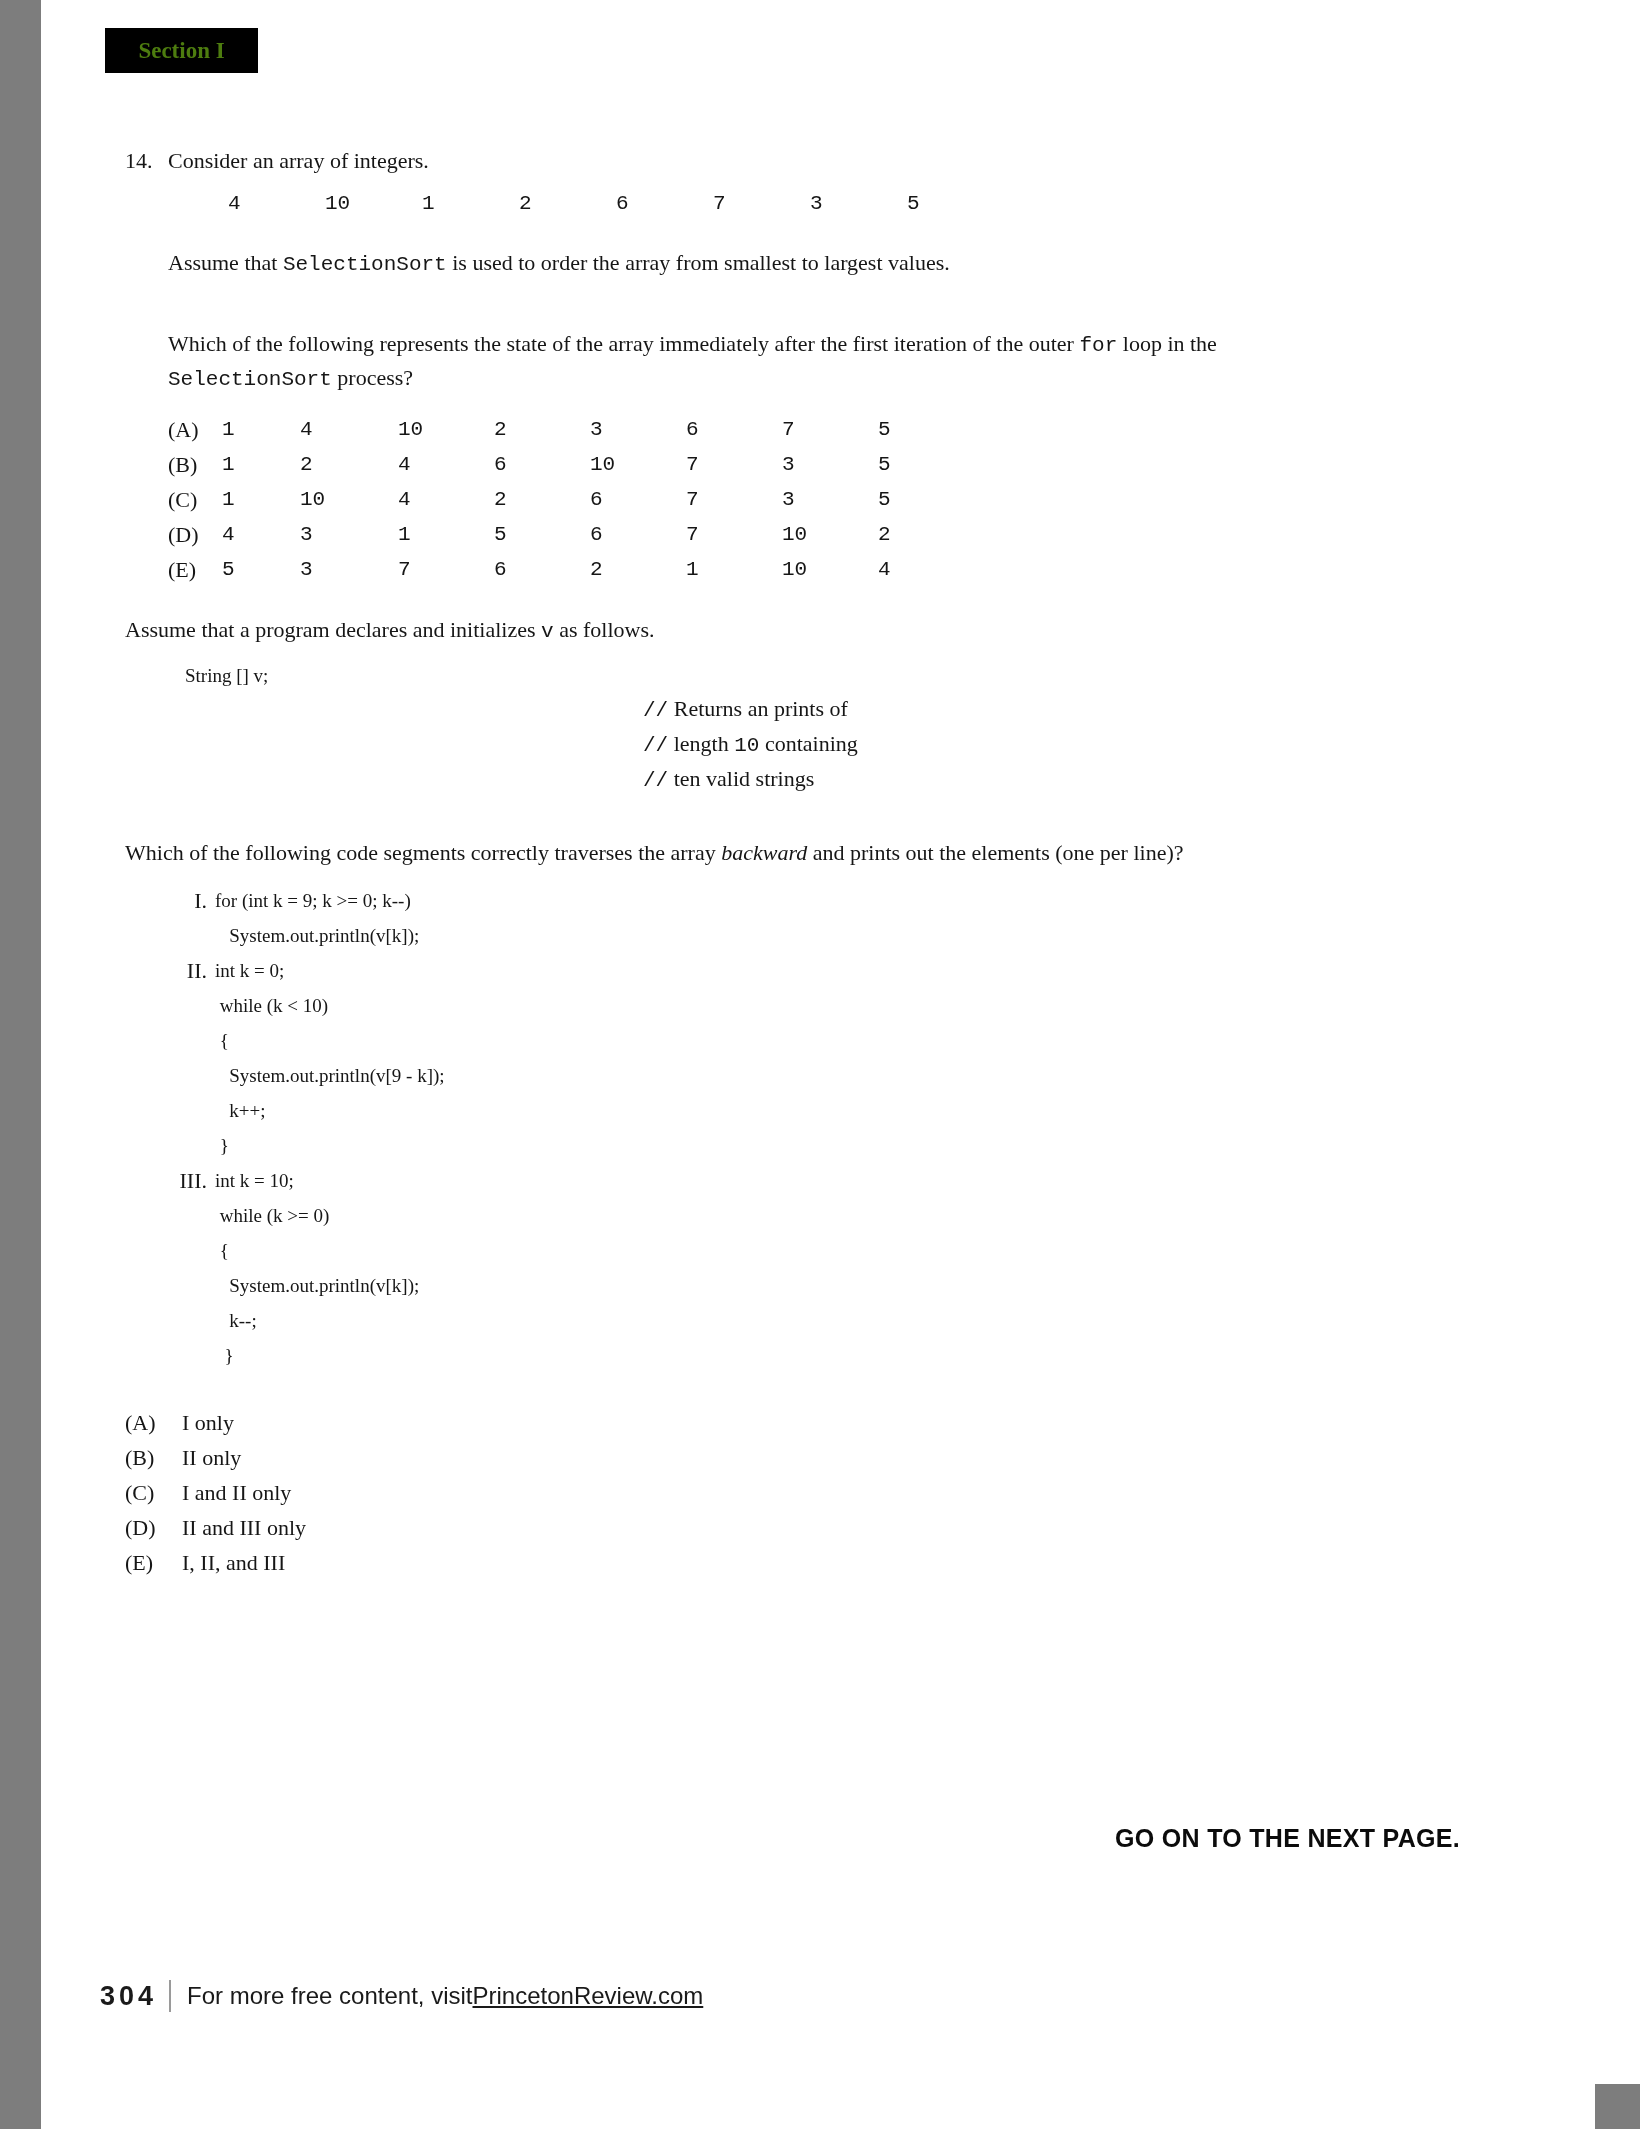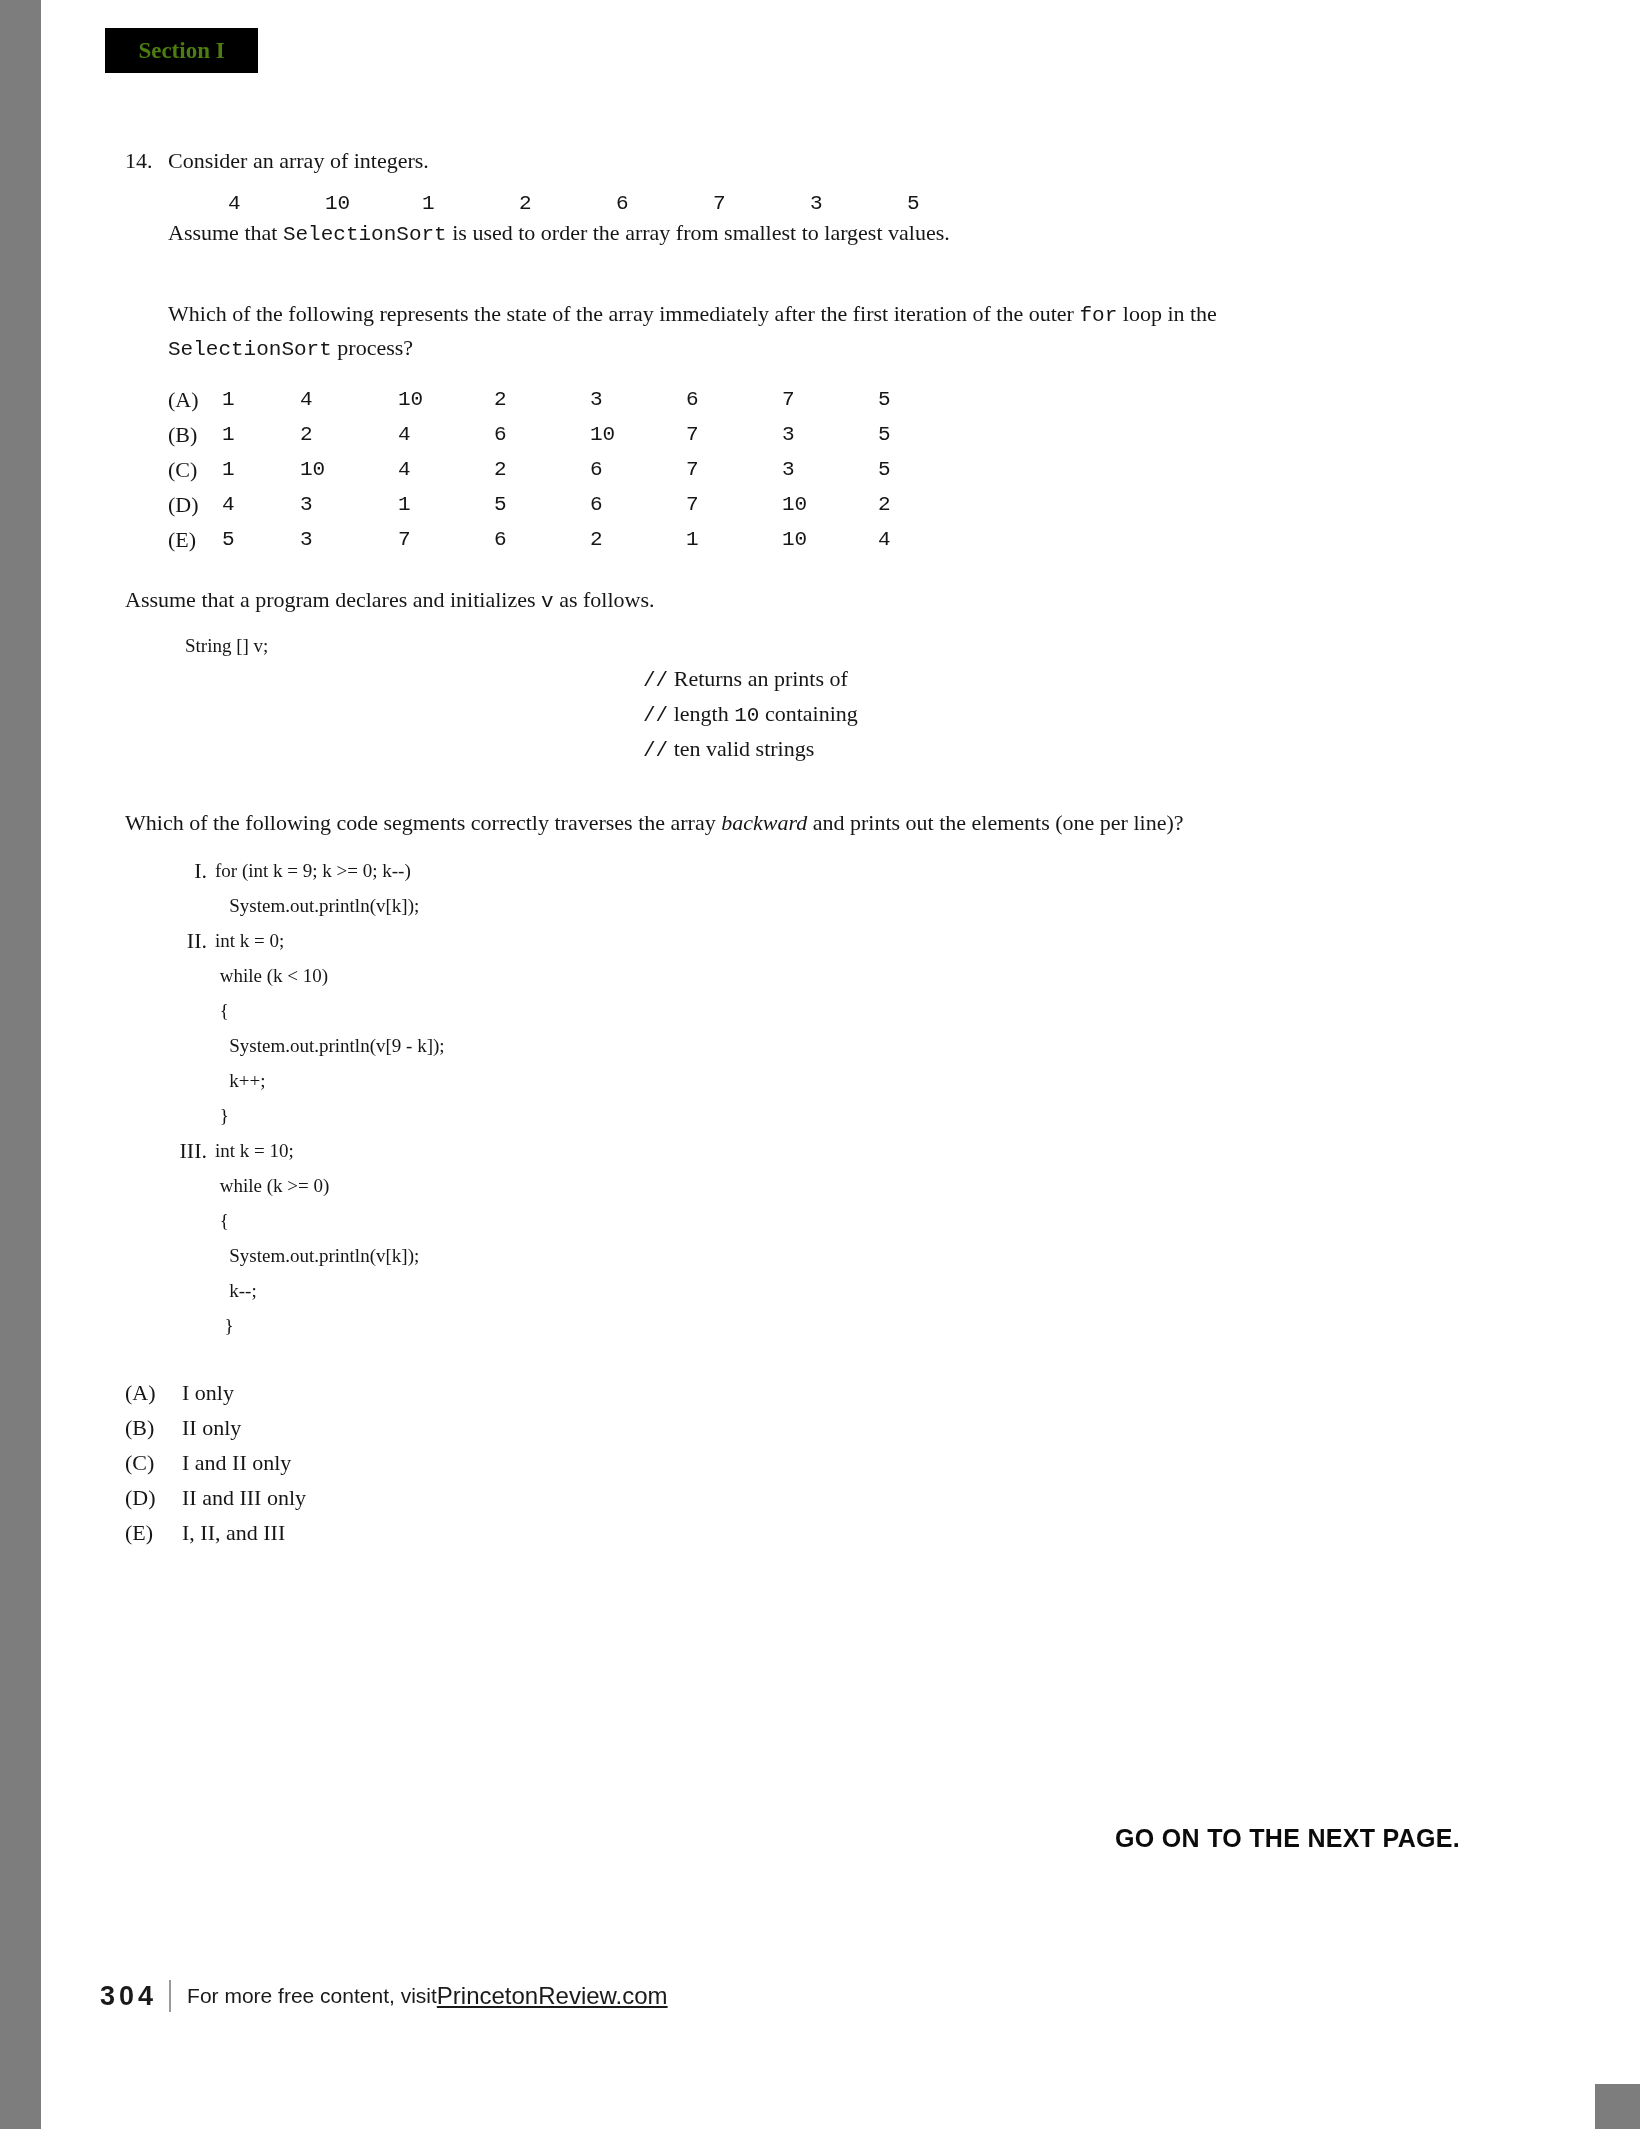--- a/index.html
+++ b/index.html
@@ -17,21 +17,21 @@
   .qrow{display:flex;}
   .qnum{width:43px;font-size:22px;line-height:30px;}
   .qbody{flex:1;max-width:1260px;}
 
   .stem-line{font-size:22px;line-height:30px;white-space:nowrap;}
   .mono{font-family:"Liberation Mono","DejaVu Sans Mono",monospace;font-size:21px;}
 
   .array-row{display:flex;margin-top:14px;padding-left:60px;line-height:28px;}
   .av{width:97px;font-family:"Liberation Mono","DejaVu Sans Mono",monospace;font-size:21px;}
 
-  .assume{font-size:22px;line-height:30px;white-space:nowrap;}
+  .assume{margin-top:30px;font-size:22px;line-height:30px;white-space:nowrap;}
   .q14q{margin-top:48px;}
   .qline{white-space:nowrap;font-size:22px;line-height:32px;}
 
   .choices{margin-top:16px;}
   .crow{display:flex;font-size:22px;line-height:35px;}
   .clabel{width:54px;}
   .cv{width:96px;font-family:"Liberation Mono","DejaVu Sans Mono",monospace;font-size:21px;}
   .cv:nth-of-type(2){width:78px;}
   .cv:nth-of-type(3){width:98px;}
 
@@ -56,21 +56,21 @@
   .crow15{display:flex;font-size:22px;line-height:35px;}
   .clabel15{width:57px;}
 
   .go-on{position:absolute;top:1824px;right:180px;font-family:"Liberation Sans",sans-serif;
          font-weight:700;font-size:25px;letter-spacing:0.3px;color:#0b0b0b;}
 
   .footer{position:absolute;left:100px;top:1980px;display:flex;align-items:center;
           font-family:"Liberation Sans",sans-serif;color:#1a1a1a;}
   .pnum{font-weight:700;font-size:27px;letter-spacing:4px;}
   .fdiv{width:2px;height:32px;background:#9a9a9a;margin:0 16px 0 12px;}
-  .ftext{font-size:21px;}
+  .ftext{font-size:24px;}
   .flink{font-size:24px;text-decoration:underline;}
 </style>
 </head>
 <body>
 
 <div class="page">
   <div class="left-bar"></div>
   <div class="corner-square"></div>
 
   <div class="section-tab">

